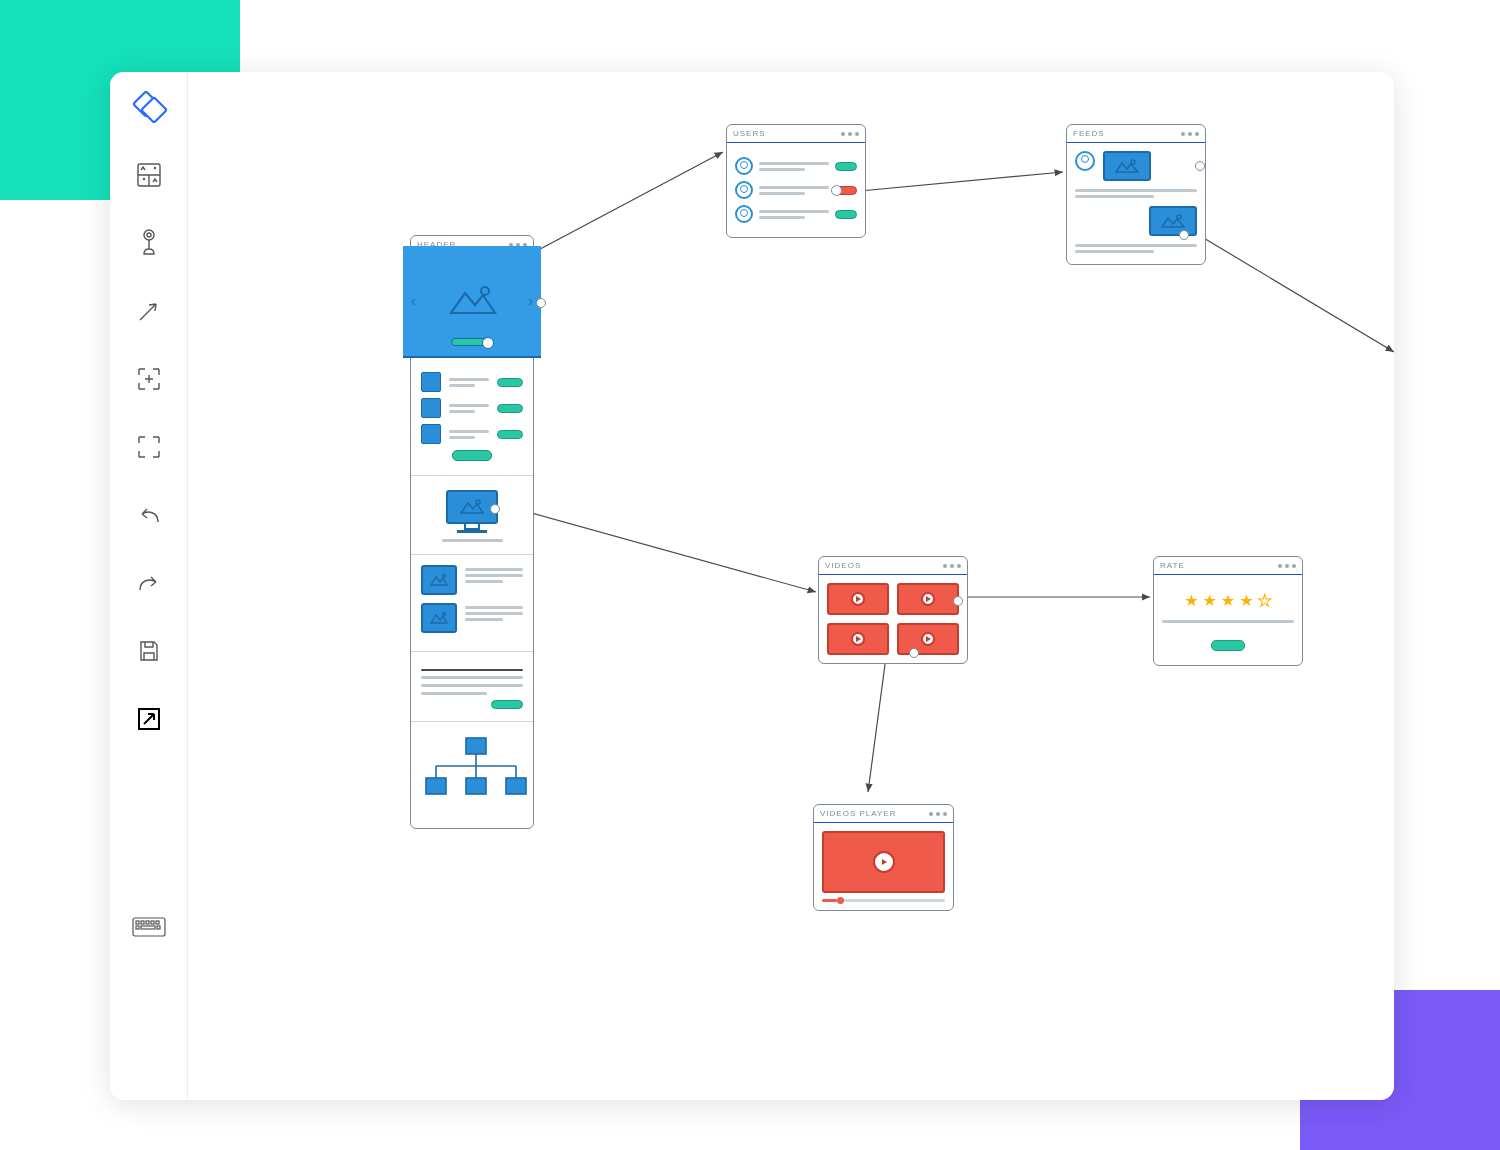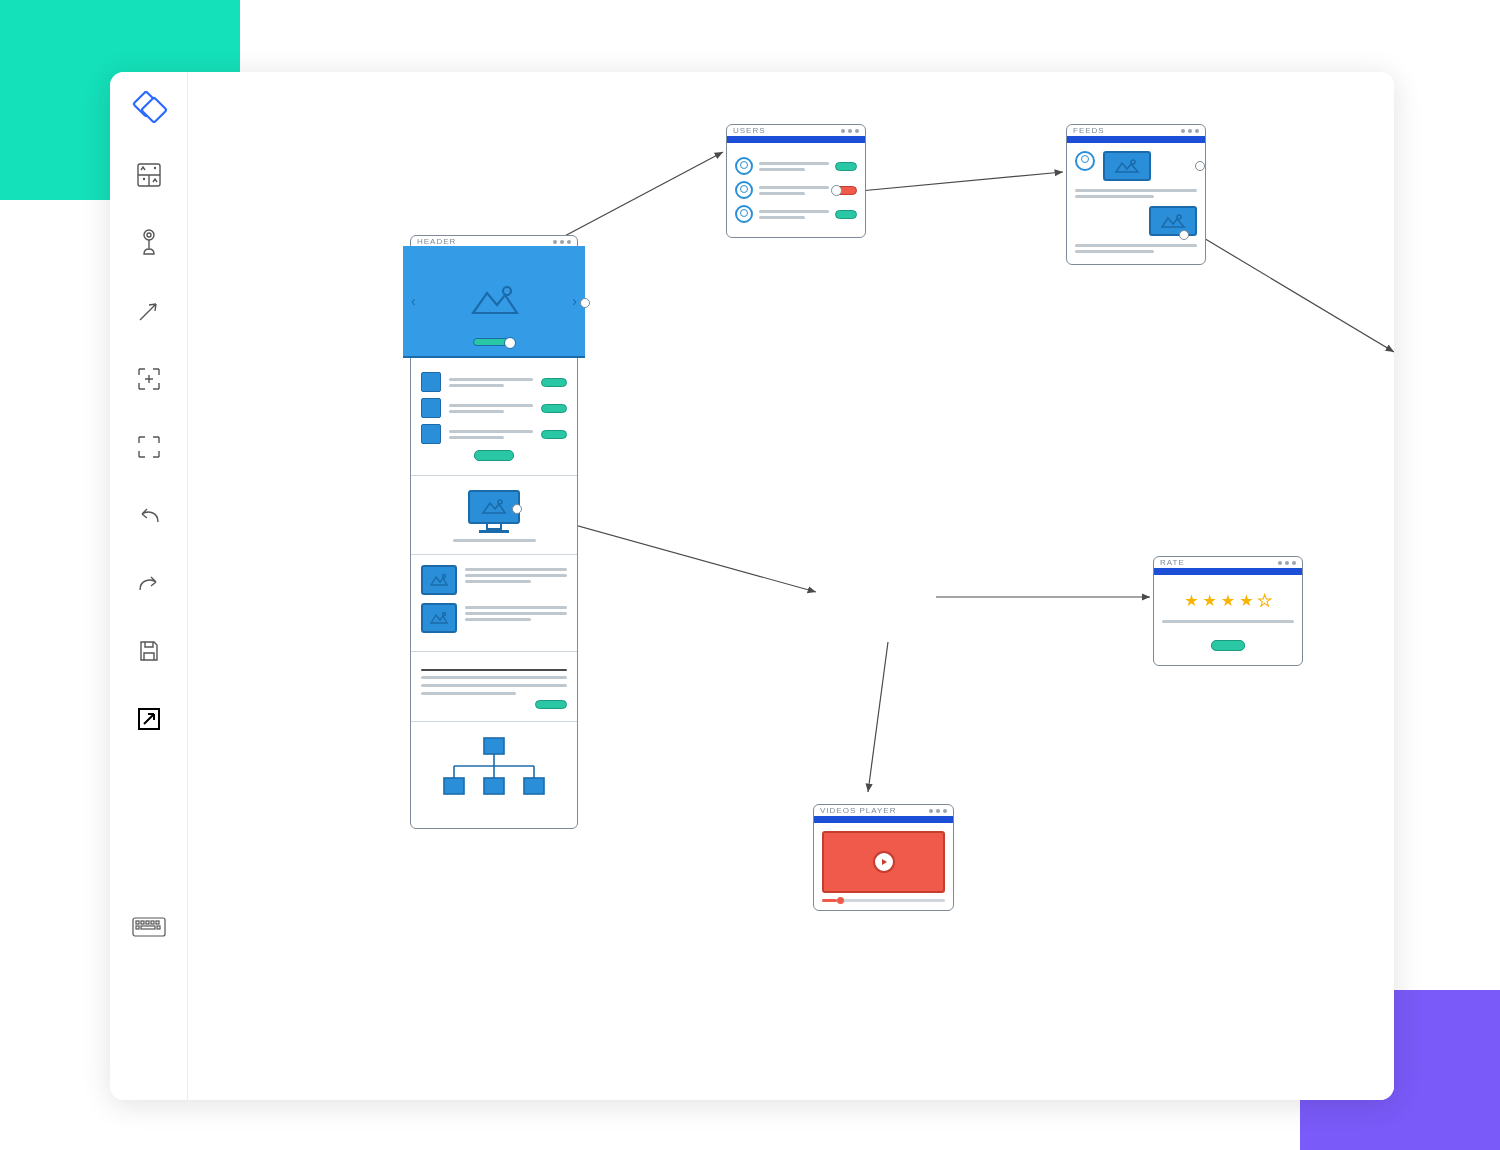--- a/index.html
+++ b/index.html
@@ -72,21 +72,21 @@
   .card-titlebar {
     height: 18px;
     display:flex;
     align-items:center;
     justify-content:space-between;
     padding: 0 6px;
     font-size: 8px;
     letter-spacing: 1px;
     color:#7d8b99;
     text-transform: uppercase;
-    border-bottom:7px solid #1d4ed8;
+    border-bottom:1px solid #1d4ed8;
   }
   .win-dots { display:flex; gap:3px; }
   .win-dots span { width:4px; height:4px; border-radius:50%; background:#9aa4af; display:block;}
   .card-body { padding:8px; }
 
   
   .header-panel .hero {
     background:#349be6;
     height: 112px;
     margin: -8px -8px 0 -8px;
@@ -251,21 +251,21 @@
         </marker>
       </defs>
       <line x1="290" y1="210" x2="535" y2="80" stroke="#4a4a4a" stroke-width="1.2" marker-end="url(#arrow)"></line>
       <line x1="640" y1="122" x2="875" y2="100" stroke="#4a4a4a" stroke-width="1.2" marker-end="url(#arrow)"></line>
       <line x1="989" y1="150" x2="1206" y2="280" stroke="#4a4a4a" stroke-width="1.2" marker-end="url(#arrow)"></line>
       <line x1="268" y1="420" x2="628" y2="520" stroke="#4a4a4a" stroke-width="1.2" marker-end="url(#arrow)"></line>
       <line x1="748" y1="525" x2="962" y2="525" stroke="#4a4a4a" stroke-width="1.2" marker-end="url(#arrow)"></line>
       <line x1="700" y1="570" x2="680" y2="720" stroke="#4a4a4a" stroke-width="1.2" marker-end="url(#arrow)"></line>
     </svg>
 
-    <div class="card header-panel" style="left:222px; top:163px; width:168px;">
+    <div class="card header-panel" style="left:222px; top:163px; width:124px;">
       <div class="card-titlebar">
         <span>HEADER</span>
         <div class="win-dots">
             <span></span>
             <span></span>
             <span></span>
           </div>
       </div>
       <div class="card-body" style="padding:0;">
         <div class="hero">
@@ -448,20 +448,48 @@
                 </svg>
               </div>
             <div class="hotspot" style="right:8px;bottom:-4px;"></div>
           </div>
         </div>
         <div class="line"></div>
         <div class="line short"></div>
       </div>
     </div>
 
+    <div class="card" style="left:630px; top:484px; width:150px;">
+      <div class="card-titlebar">
+        <span>VIDEOS</span>
+        <div class="win-dots">
+            <span></span>
+            <span></span>
+            <span></span>
+          </div>
+      </div>
+      <div class="card-body">
+        <div class="video-grid">
+          <div class="vid">
+              <div class="play"></div>
+            </div>
+          <div class="vid" style="position:relative;">
+              <div class="play"></div>
+              <div class="hotspot" style="right:-6px;top:11px;"></div>
+            </div>
+          <div class="vid">
+              <div class="play"></div>
+            </div>
+          <div class="vid" style="position:relative;">
+              <div class="play"></div>
+              <div class="hotspot" style="left:10px;bottom:-5px;"></div>
+            </div>
+        </div>
+      </div>
+    </div>
 
     <div class="card" style="left:965px; top:484px; width:150px;">
       <div class="card-titlebar">
         <span>RATE</span>
         <div class="win-dots">
             <span></span>
             <span></span>
             <span></span>
           </div>
       </div>

